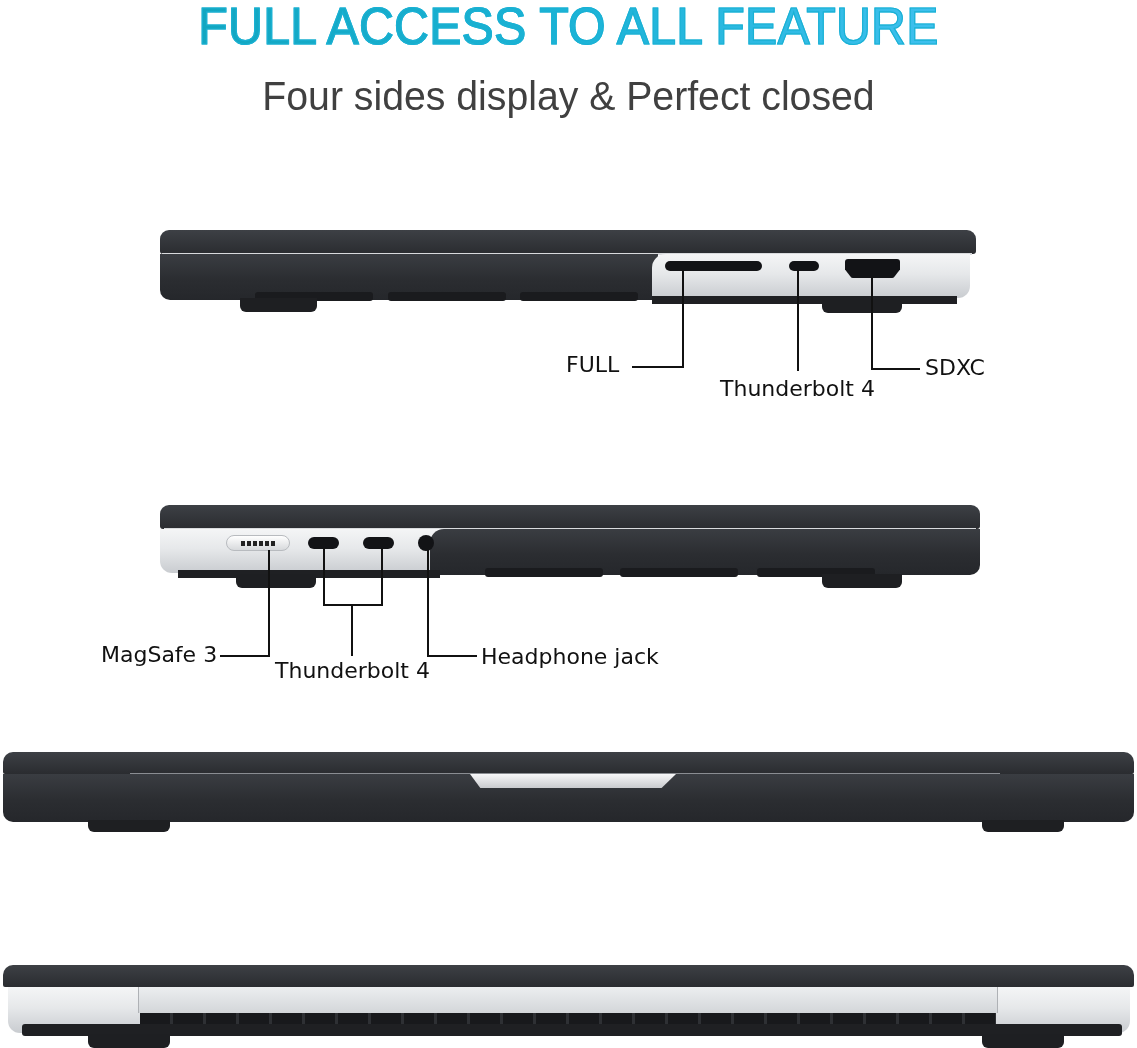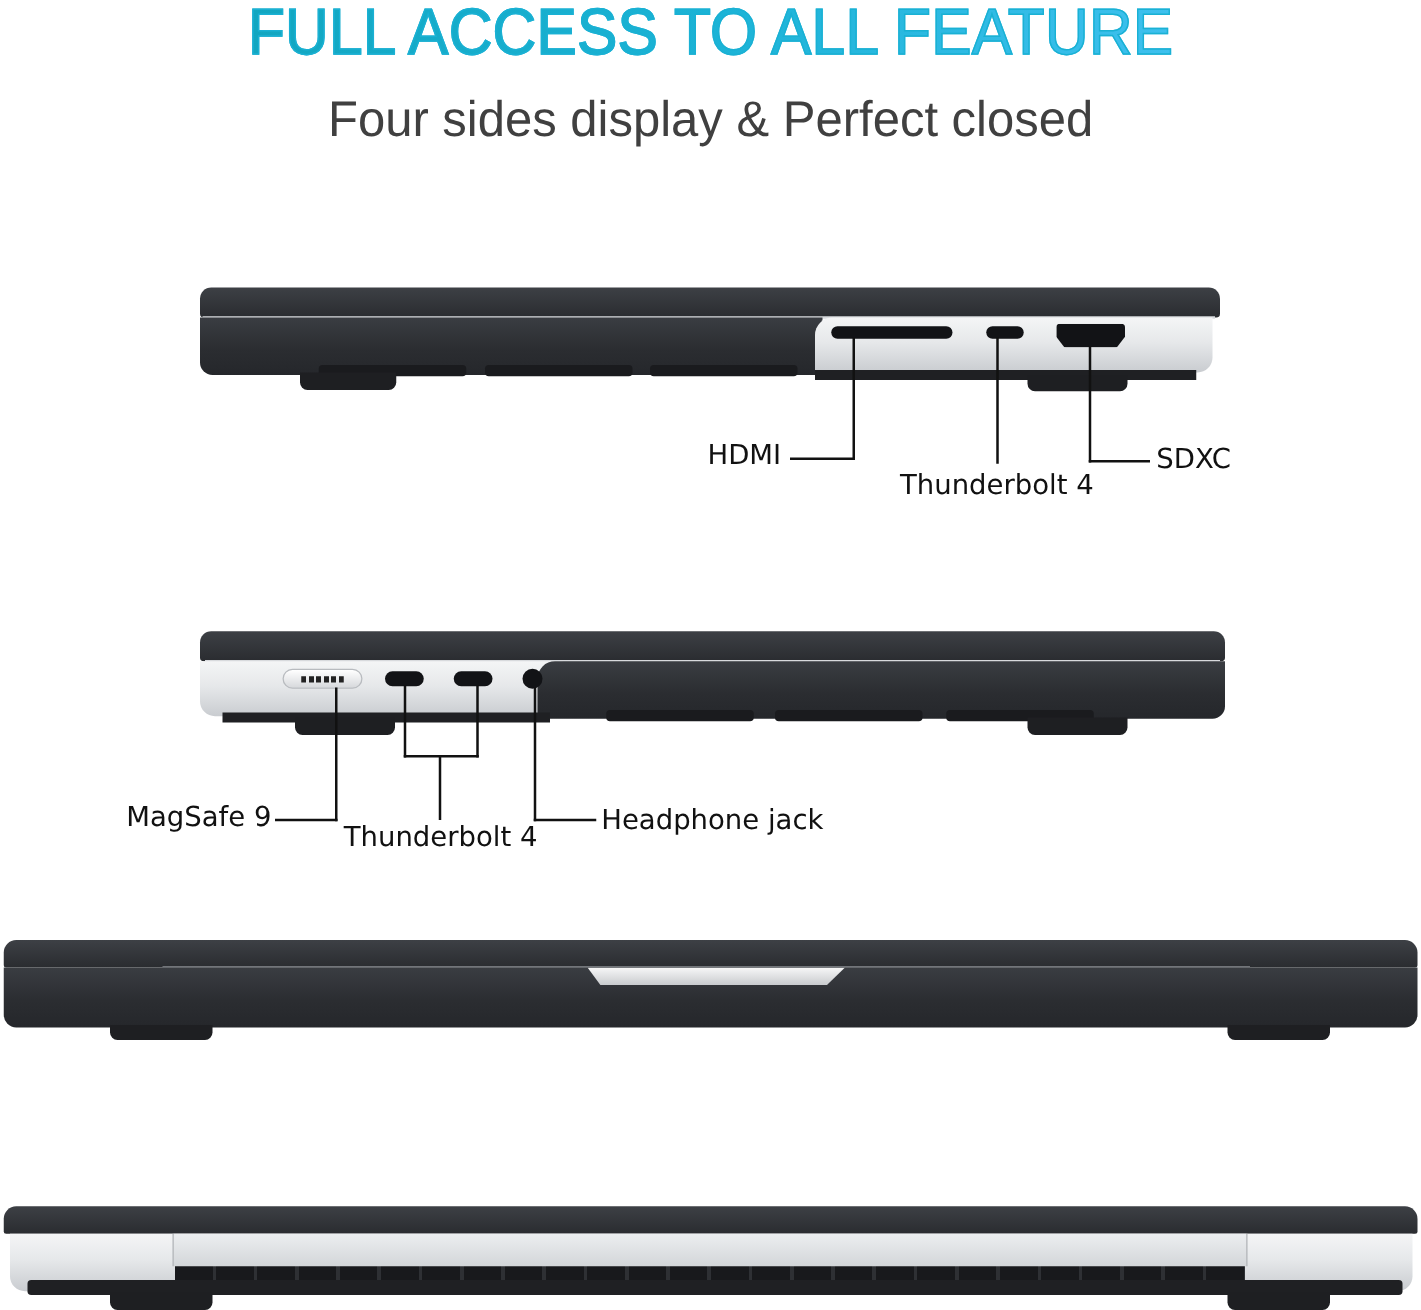--- a/index.html
+++ b/index.html
@@ -56,21 +56,21 @@
 
   <div class="abs foot" style="left:240px; top:298px; width:77px; height:14px;"></div>
   <div class="abs foot" style="left:822px; top:300px; width:80px; height:13px;"></div>
 
   <div class="abs port" style="left:665px; top:261px; width:97px; height:10px; border-radius:6px;"></div>
   <div class="abs port" style="left:789px; top:261px; width:30px; height:10px; border-radius:6px;"></div>
   <div class="abs port" style="left:845px; top:259px; width:55px; height:19px; border-radius:3px 3px 8px 8px; clip-path: polygon(0 0,100% 0,100% 55%,88% 100%,12% 100%,0 55%);"></div>
 
   <div class="line" style="left:682px; top:270px; width:2px; height:98px;"></div>
   <div class="line" style="left:632px; top:366px; width:52px; height:2px;"></div>
-  <div class="label" style="left:566px; top:353px;">HDMI</div>
+  <div class="label" style="left:566px; top:353px;">FULL</div>
 
   <div class="line" style="left:797px; top:270px; width:2px; height:101px;"></div>
   <div class="label" style="left:720px; top:377px;">Thunderbolt 4</div>
 
   <div class="line" style="left:871px; top:277px; width:2px; height:93px;"></div>
   <div class="line" style="left:871px; top:368px; width:49px; height:2px;"></div>
   <div class="label" style="left:925px; top:356px;">SDXC</div>
 </div>
 
 <div>
@@ -89,21 +89,21 @@
 
   <div class="abs" style="left:226px; top:535px; width:64px; height:16px; border-radius:9px; background:linear-gradient(180deg,#ffffff,#d7d9dc); border:1px solid #b8bbbf;">
     <div class="abs" style="left:14px; top:5px; width:34px; height:5px; background:repeating-linear-gradient(90deg,#222 0 4px,transparent 4px 6px);"></div>
   </div>
   <div class="abs port" style="left:308px; top:537px; width:31px; height:12px; border-radius:6px;"></div>
   <div class="abs port" style="left:363px; top:537px; width:31px; height:12px; border-radius:6px;"></div>
   <div class="abs port" style="left:418px; top:535px; width:16px; height:16px; border-radius:50%;"></div>
 
   <div class="line" style="left:268px; top:550px; width:2px; height:107px;"></div>
   <div class="line" style="left:220px; top:655px; width:50px; height:2px;"></div>
-  <div class="label" style="left:101px; top:643px;">MagSafe 9</div>
+  <div class="label" style="left:101px; top:643px;">MagSafe 3</div>
 
   <div class="line" style="left:323px; top:548px; width:2px; height:58px;"></div>
   <div class="line" style="left:381px; top:548px; width:2px; height:58px;"></div>
   <div class="line" style="left:323px; top:604px; width:60px; height:2px;"></div>
   <div class="line" style="left:351px; top:604px; width:2px; height:52px;"></div>
   <div class="label" style="left:275px; top:659px;">Thunderbolt 4</div>
 
   <div class="line" style="left:427px; top:550px; width:2px; height:107px;"></div>
   <div class="line" style="left:427px; top:655px; width:50px; height:2px;"></div>
   <div class="label" style="left:481px; top:645px;">Headphone jack</div>

